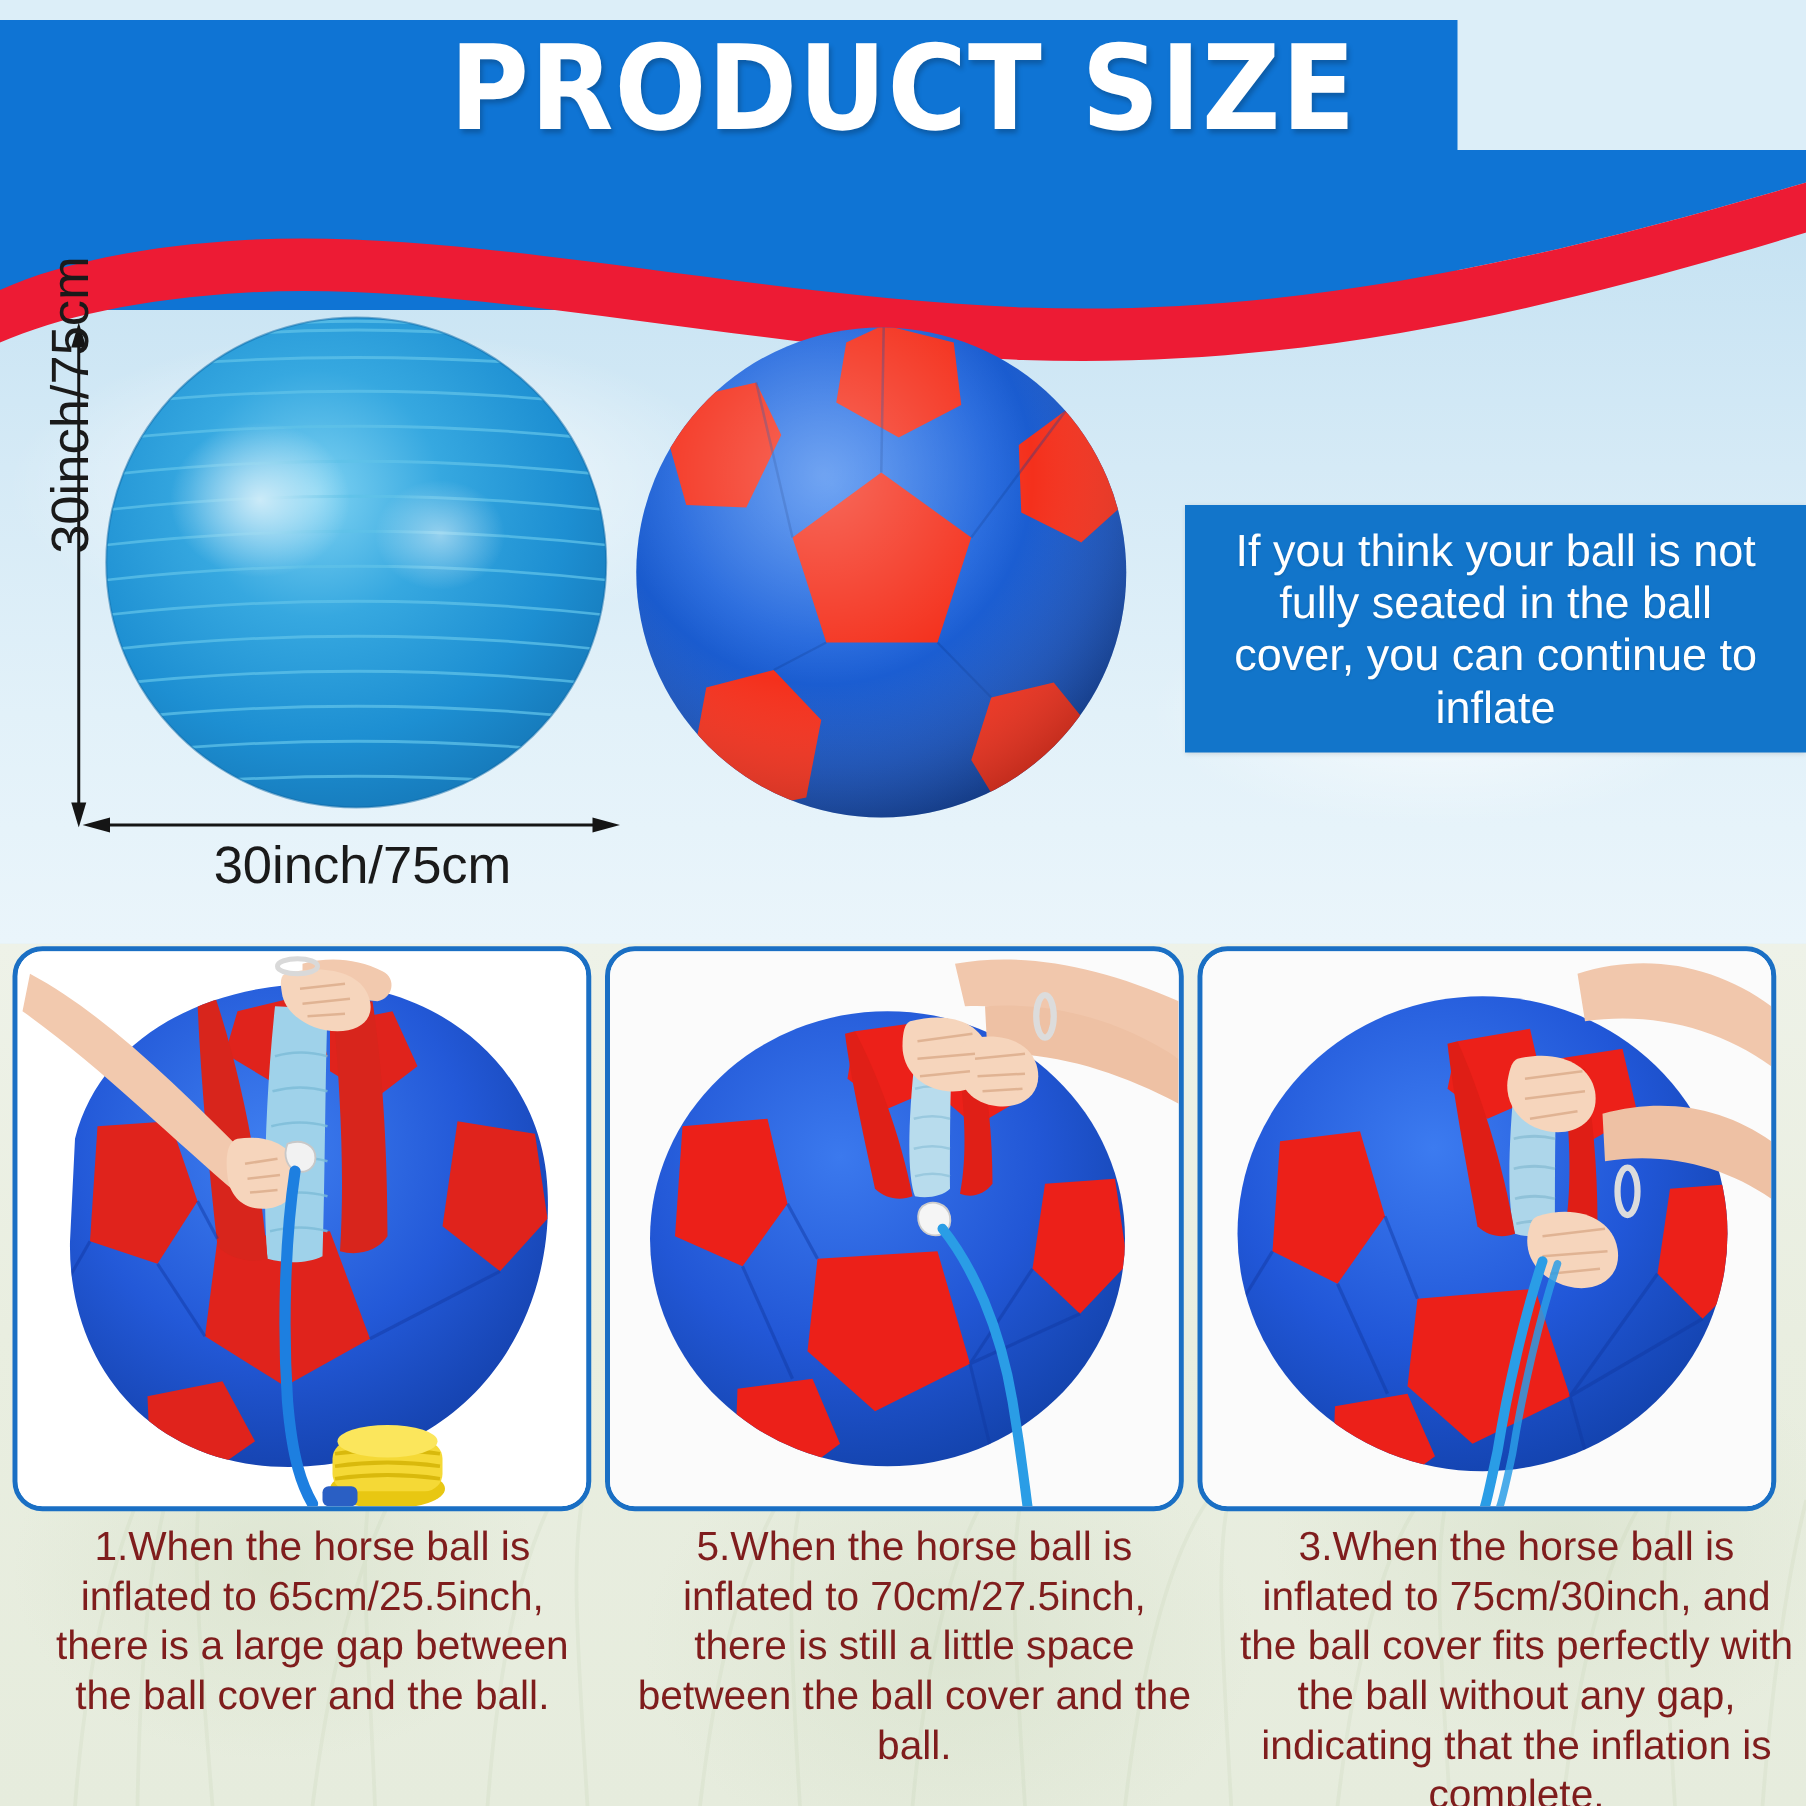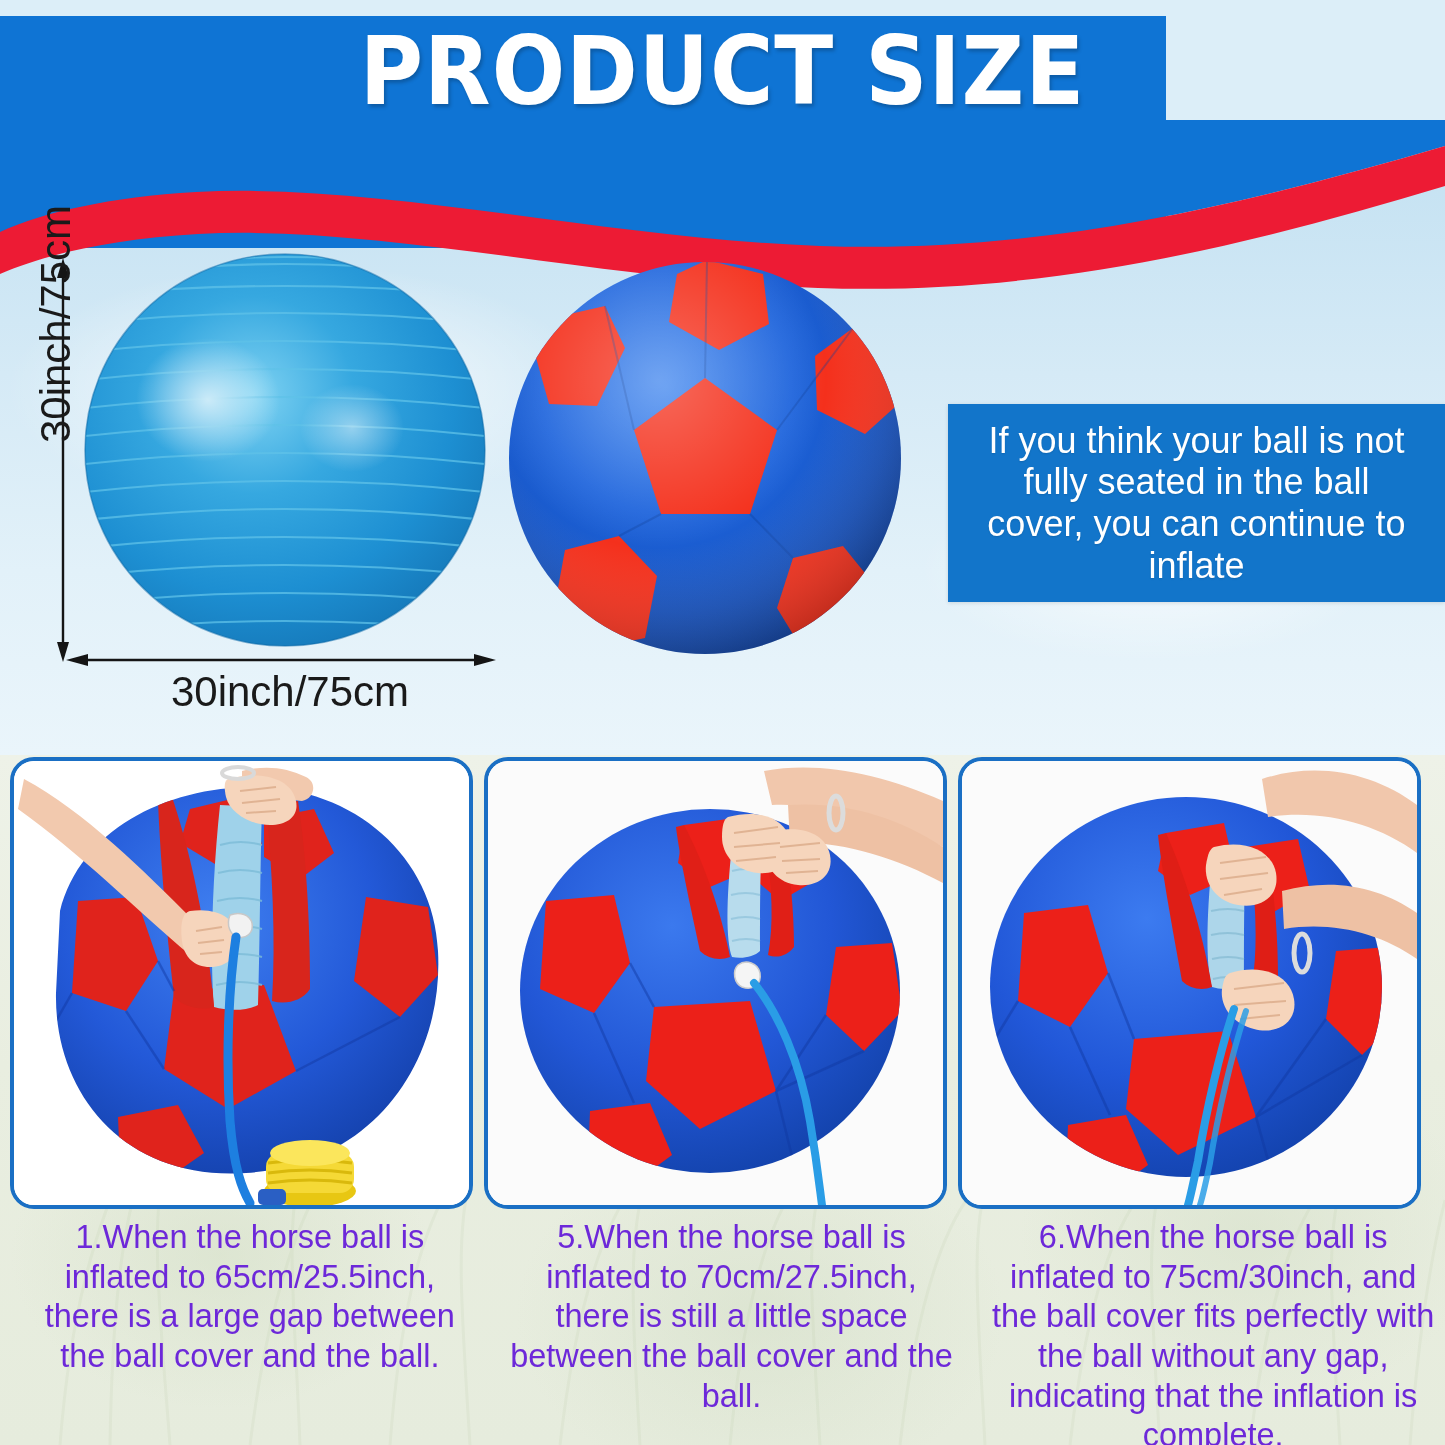--- a/index.html
+++ b/index.html
@@ -99,21 +99,21 @@
     position:relative; width:463px; height:452px; margin-left:11px;
     background:#ffffff; border:4px solid #1a6fc4; border-radius:24px;
     overflow:hidden;
   }
   .panel:first-child { margin-left:10px; }
   .panel-photo { position:absolute; left:0; top:0; width:100%; height:100%; }
 
   .captions { position:absolute; left:0; top:1218px; width:1445px; height:227px; z-index:6; display:flex; }
   .caption {
     width:478px; padding:0 6px;
-    text-align:center; color:#6d28d9;
+    text-align:center; color:#7f1d1d;
     font-size:32.5px; line-height:1.22;
     font-family:"Liberation Sans", sans-serif;
     margin-left:18px;
   }
 </style>
 </head>
 <body>
 
 <div class="page">
 
@@ -464,16 +464,16 @@
         <path d="M272,248 C258,290 244,350 236,400 C230,428 228,438 226,444" fill="none" stroke="#2a9de6" stroke-width="8" stroke-linecap="round"></path>
         <path d="M284,250 C270,292 256,352 248,402 C242,430 240,438 238,444" fill="none" stroke="#2a9de6" stroke-width="6" stroke-linecap="round" opacity=".85"></path>
       </svg>
     </div>
 
   </div>
 
   <div class="captions">
     <div class="caption">1.When the horse ball is inflated to 65cm/25.5inch, there is a large gap between the ball cover and the ball.</div>
     <div class="caption">5.When the horse ball is inflated to 70cm/27.5inch, there is still a little space between the ball cover and the ball.</div>
-    <div class="caption">6.When the horse ball is inflated to 75cm/30inch, and the ball cover fits perfectly with the ball without any gap, indicating that the inflation is complete.</div>
+    <div class="caption">3.When the horse ball is inflated to 75cm/30inch, and the ball cover fits perfectly with the ball without any gap, indicating that the inflation is complete.</div>
   </div>
 
 </div>
 
 </body></html>

